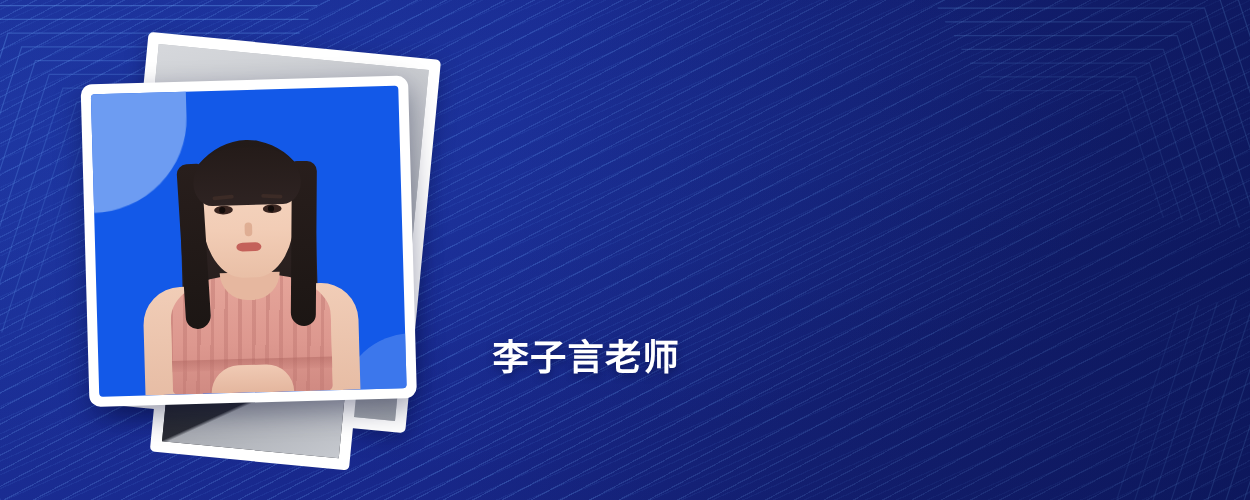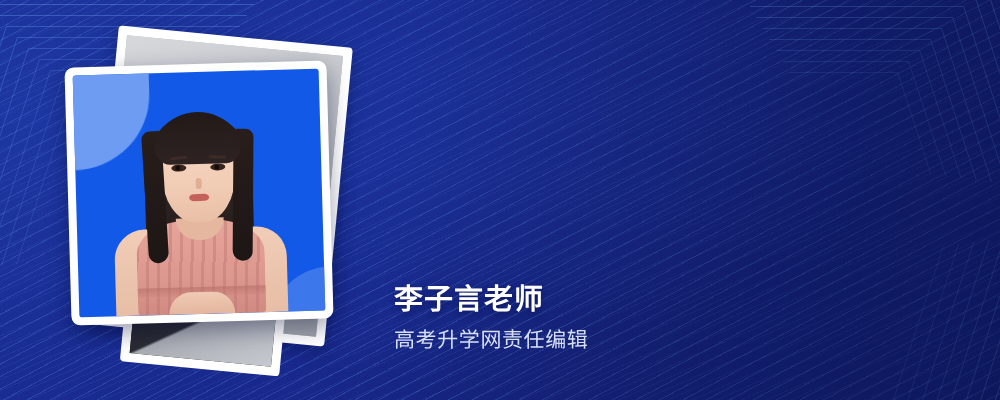--- a/index.html
+++ b/index.html
@@ -254,21 +254,21 @@
     width:580px;
     color:#ffffff;
     font-size:39px;
     font-weight:bold;
     line-height:64px;
     letter-spacing:.5px;
     text-shadow:0 2px 6px rgba(5,12,60,.45);
   }
   .byline{
     position:absolute;
-    left:22px; top:268px;margin-top:12px;
+    left:22px; top:268px;
   }
   .author{
     color:#ffffff;
     font-size:29px;
     font-weight:bold;
     line-height:38px;
     letter-spacing:1px;
     text-shadow:0 2px 6px rgba(5,12,60,.5);
   }
   .role{
@@ -392,17 +392,16 @@
           <div class="mouth"></div>
         </div>
       </div>
     </div>
   </div>
 
   <div class="text-col">
 
     <div class="byline">
       <div class="author">李子言老师</div>
-      <div class="role">高考升学网责任编辑</div>
     </div>
   </div>
 
 </div>
 
 </body></html>

